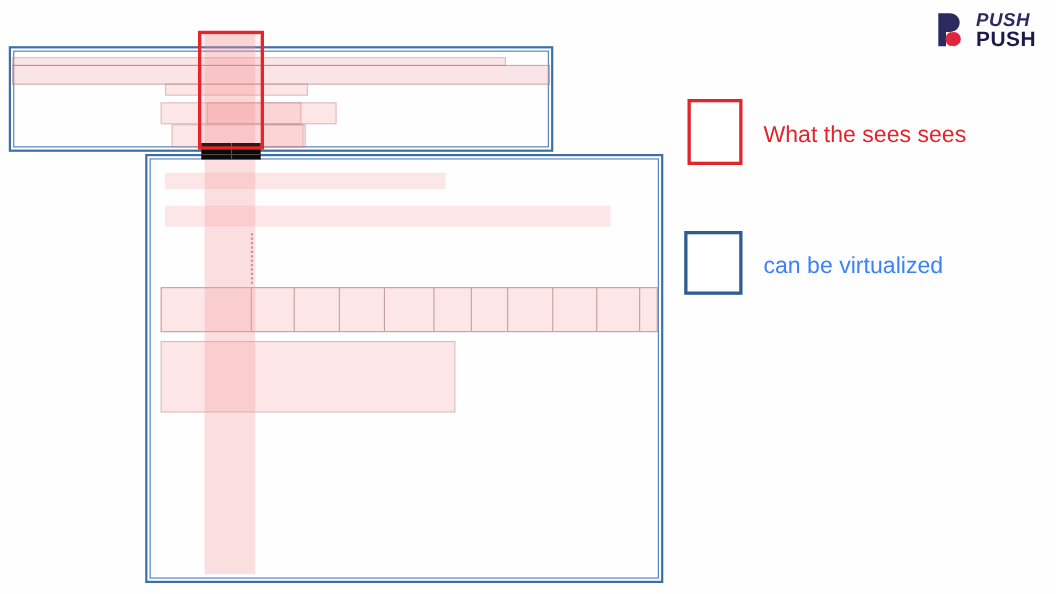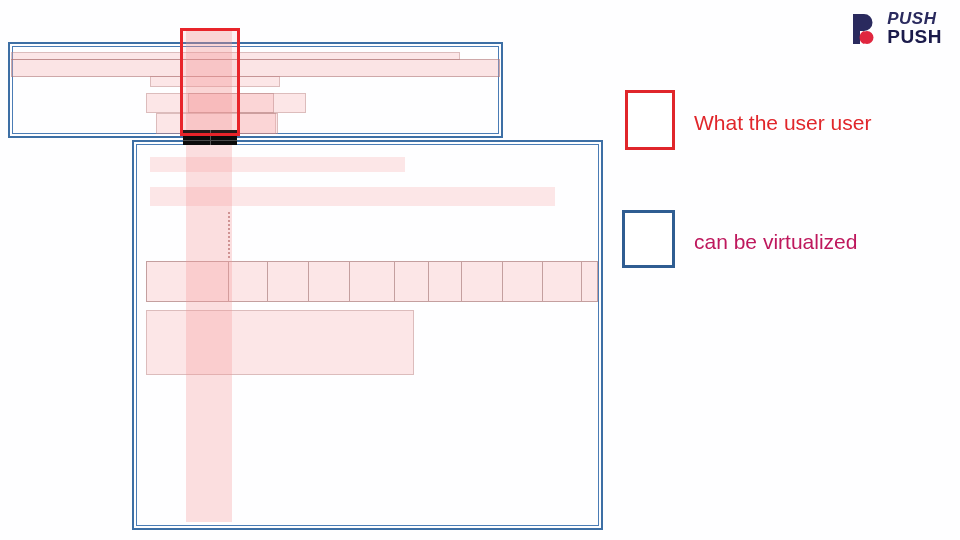--- a/index.html
+++ b/index.html
@@ -100,29 +100,29 @@
   .legend-swatch-blue {
     border: 3px solid #2f5d92;
     background: #ffffff;
   }
   .legend-label {
     font-size: 21px;
     line-height: 1;
     white-space: nowrap;
   }
   .legend-label.red  { color: #e0262b; }
-  .legend-label.blue { color: #be185d; }
+  .legend-label.blue { color: #3b82f6; }
 
   
   #logo {
     position: absolute;
     right: 18px;
     top: 10px;
     display: flex;
-    align-items: flex-end;
+    align-items: flex-start;
     gap: 7px;
   }
   #logo .mark { width: 30px; height: 34px; display: block; }
   #logo .word { display: flex; flex-direction: column; line-height: 1.0; }
   #logo .push {
     font-size: 17px;
     font-style: italic;
     font-weight: bold;
     color: #2a2a5e;
     letter-spacing: 0.5px;
@@ -190,18 +190,18 @@
 
   <div class="abs black-band" style="left:183px; top:130px; width:54px; height:15px;">
     <span class="seam" style="left:27px;"></span>
     <span class="hline" style="top:4px;"></span>
     <span class="hline" style="bottom:4px;"></span>
   </div>
 
   <div class="abs red-box" style="left:180px; top:28px; width:60px; height:108px;"></div>
 
   <div class="abs legend-swatch-red" style="left:625px; top:90px; width:50px; height:60px;"></div>
-  <div class="abs legend-label red" style="left:694px; top:112px;">What the user user</div>
+  <div class="abs legend-label red" style="left:694px; top:112px;">What the sees sees</div>
 
   <div class="abs legend-swatch-blue" style="left:622px; top:210px; width:53px; height:58px;"></div>
   <div class="abs legend-label blue" style="left:694px; top:231px;">can be virtualized</div>
 
 </div>
 
 </body></html>

